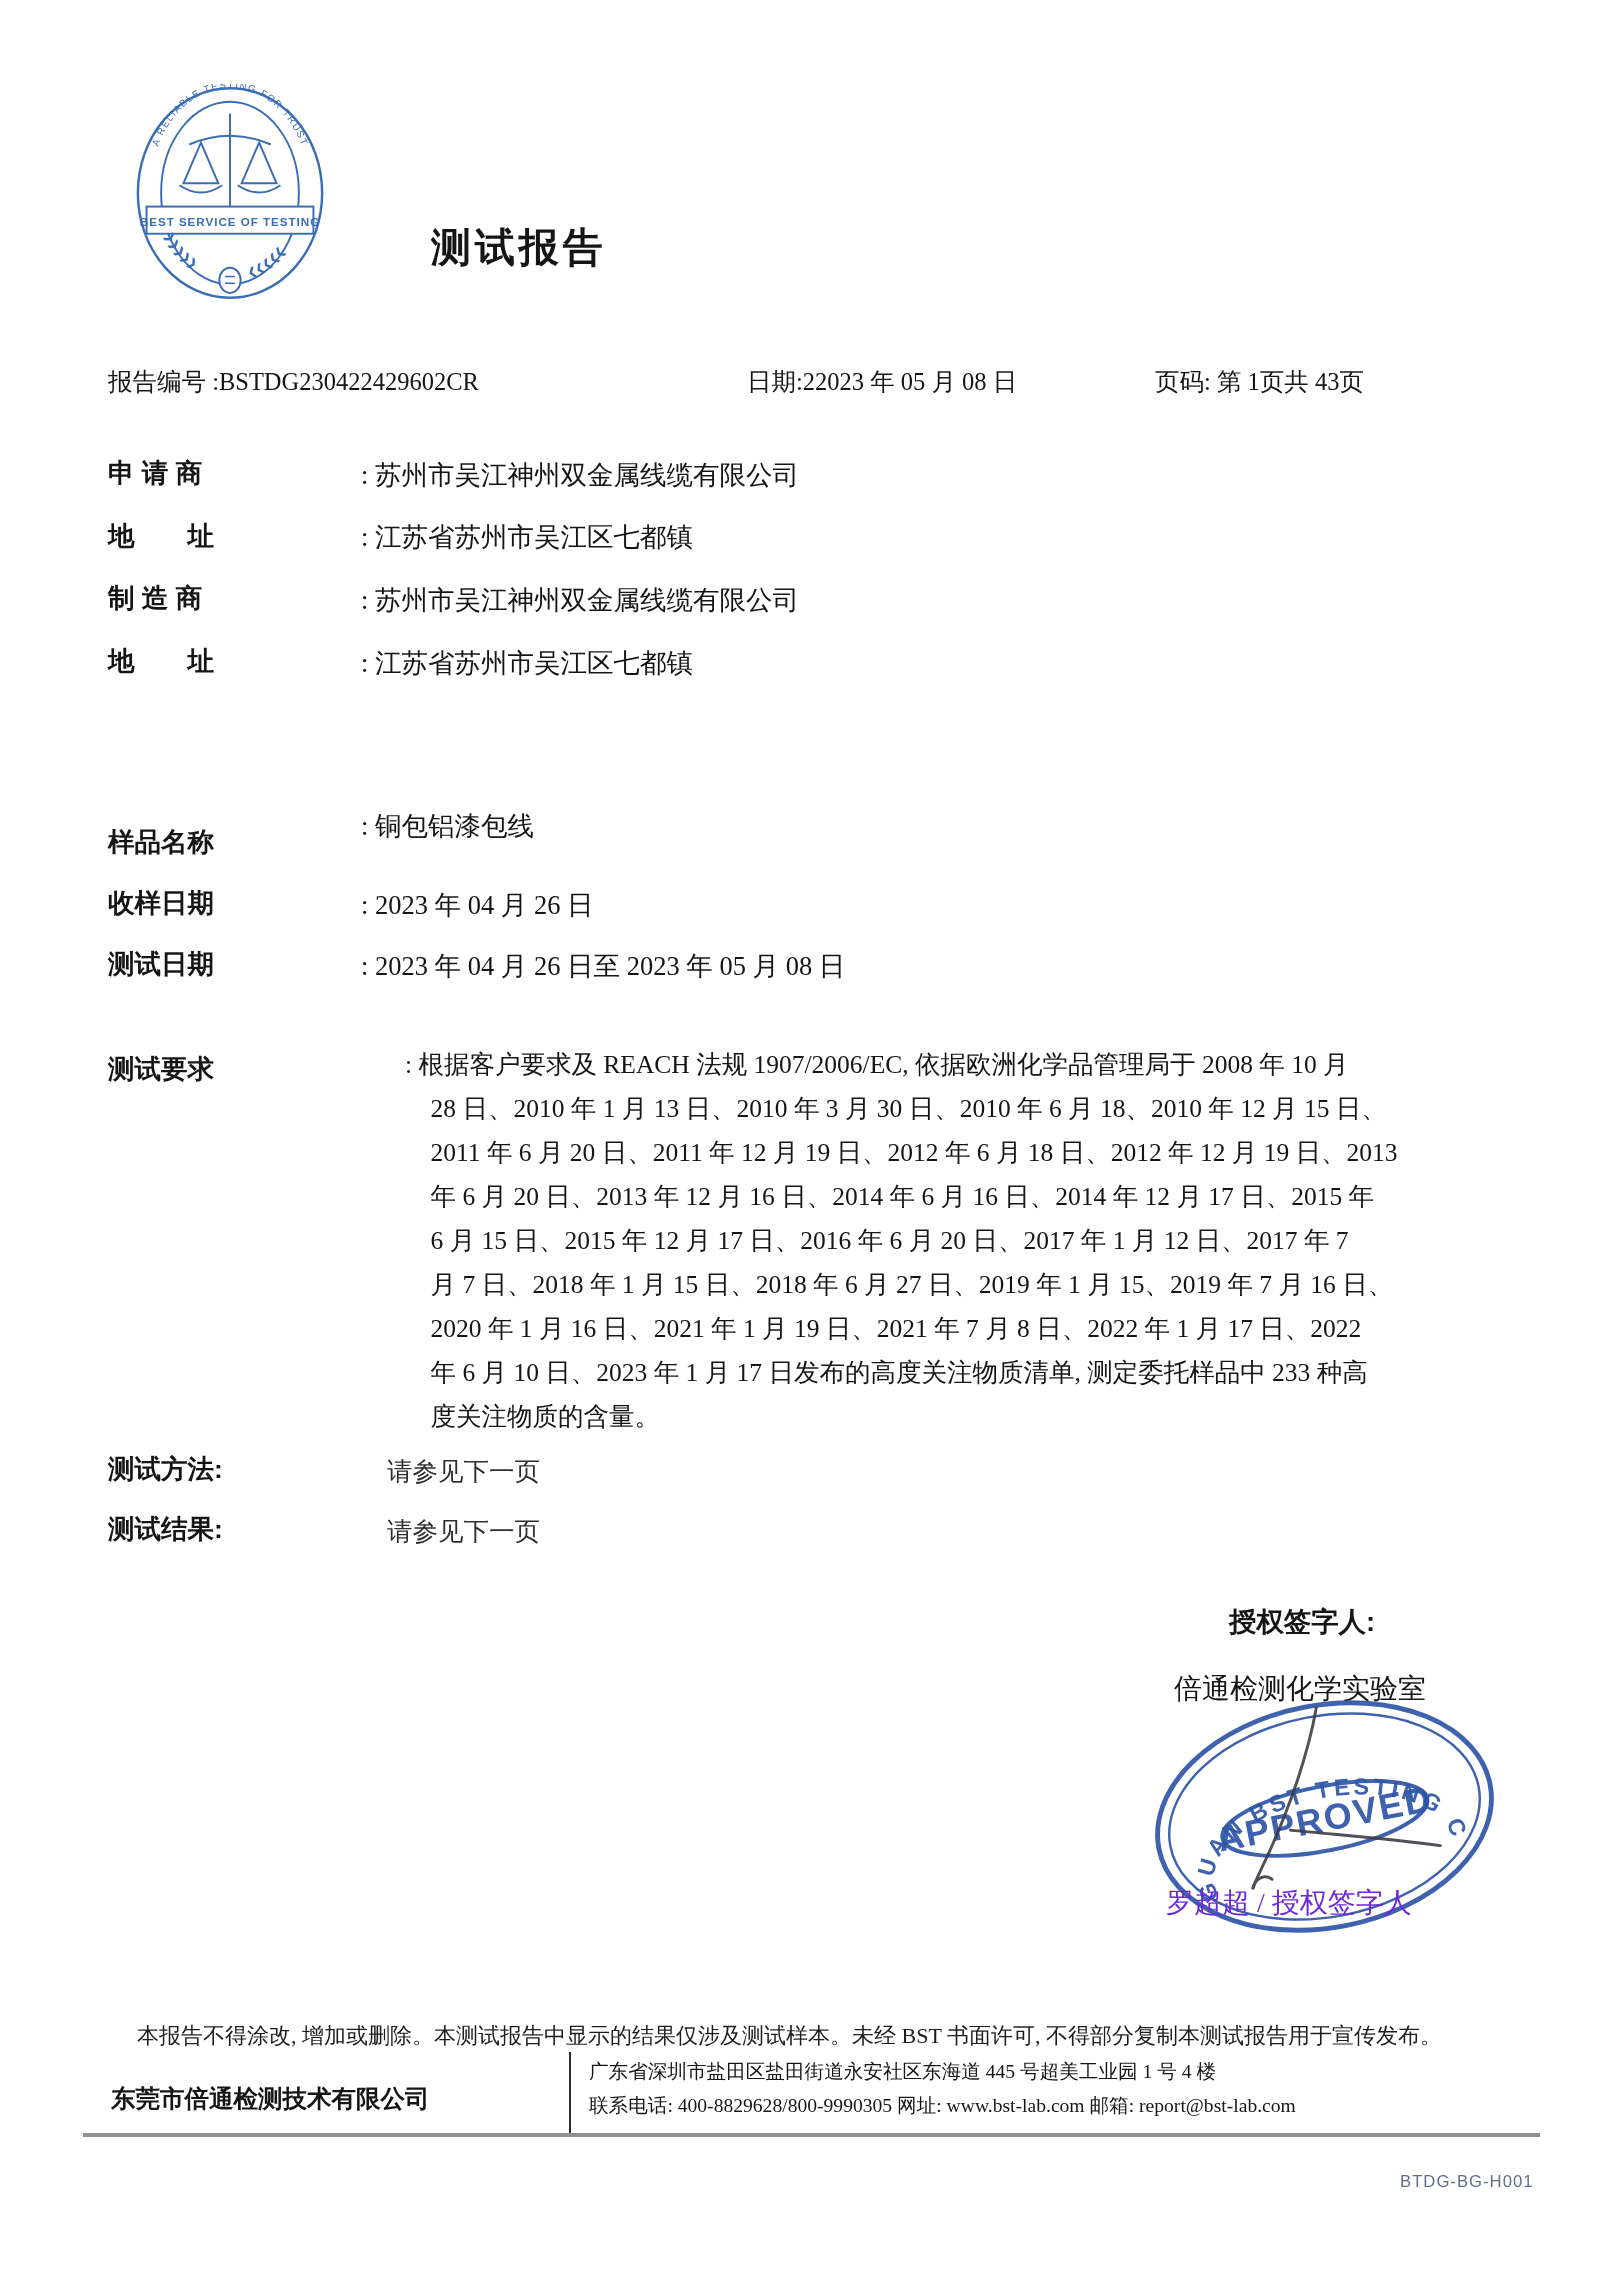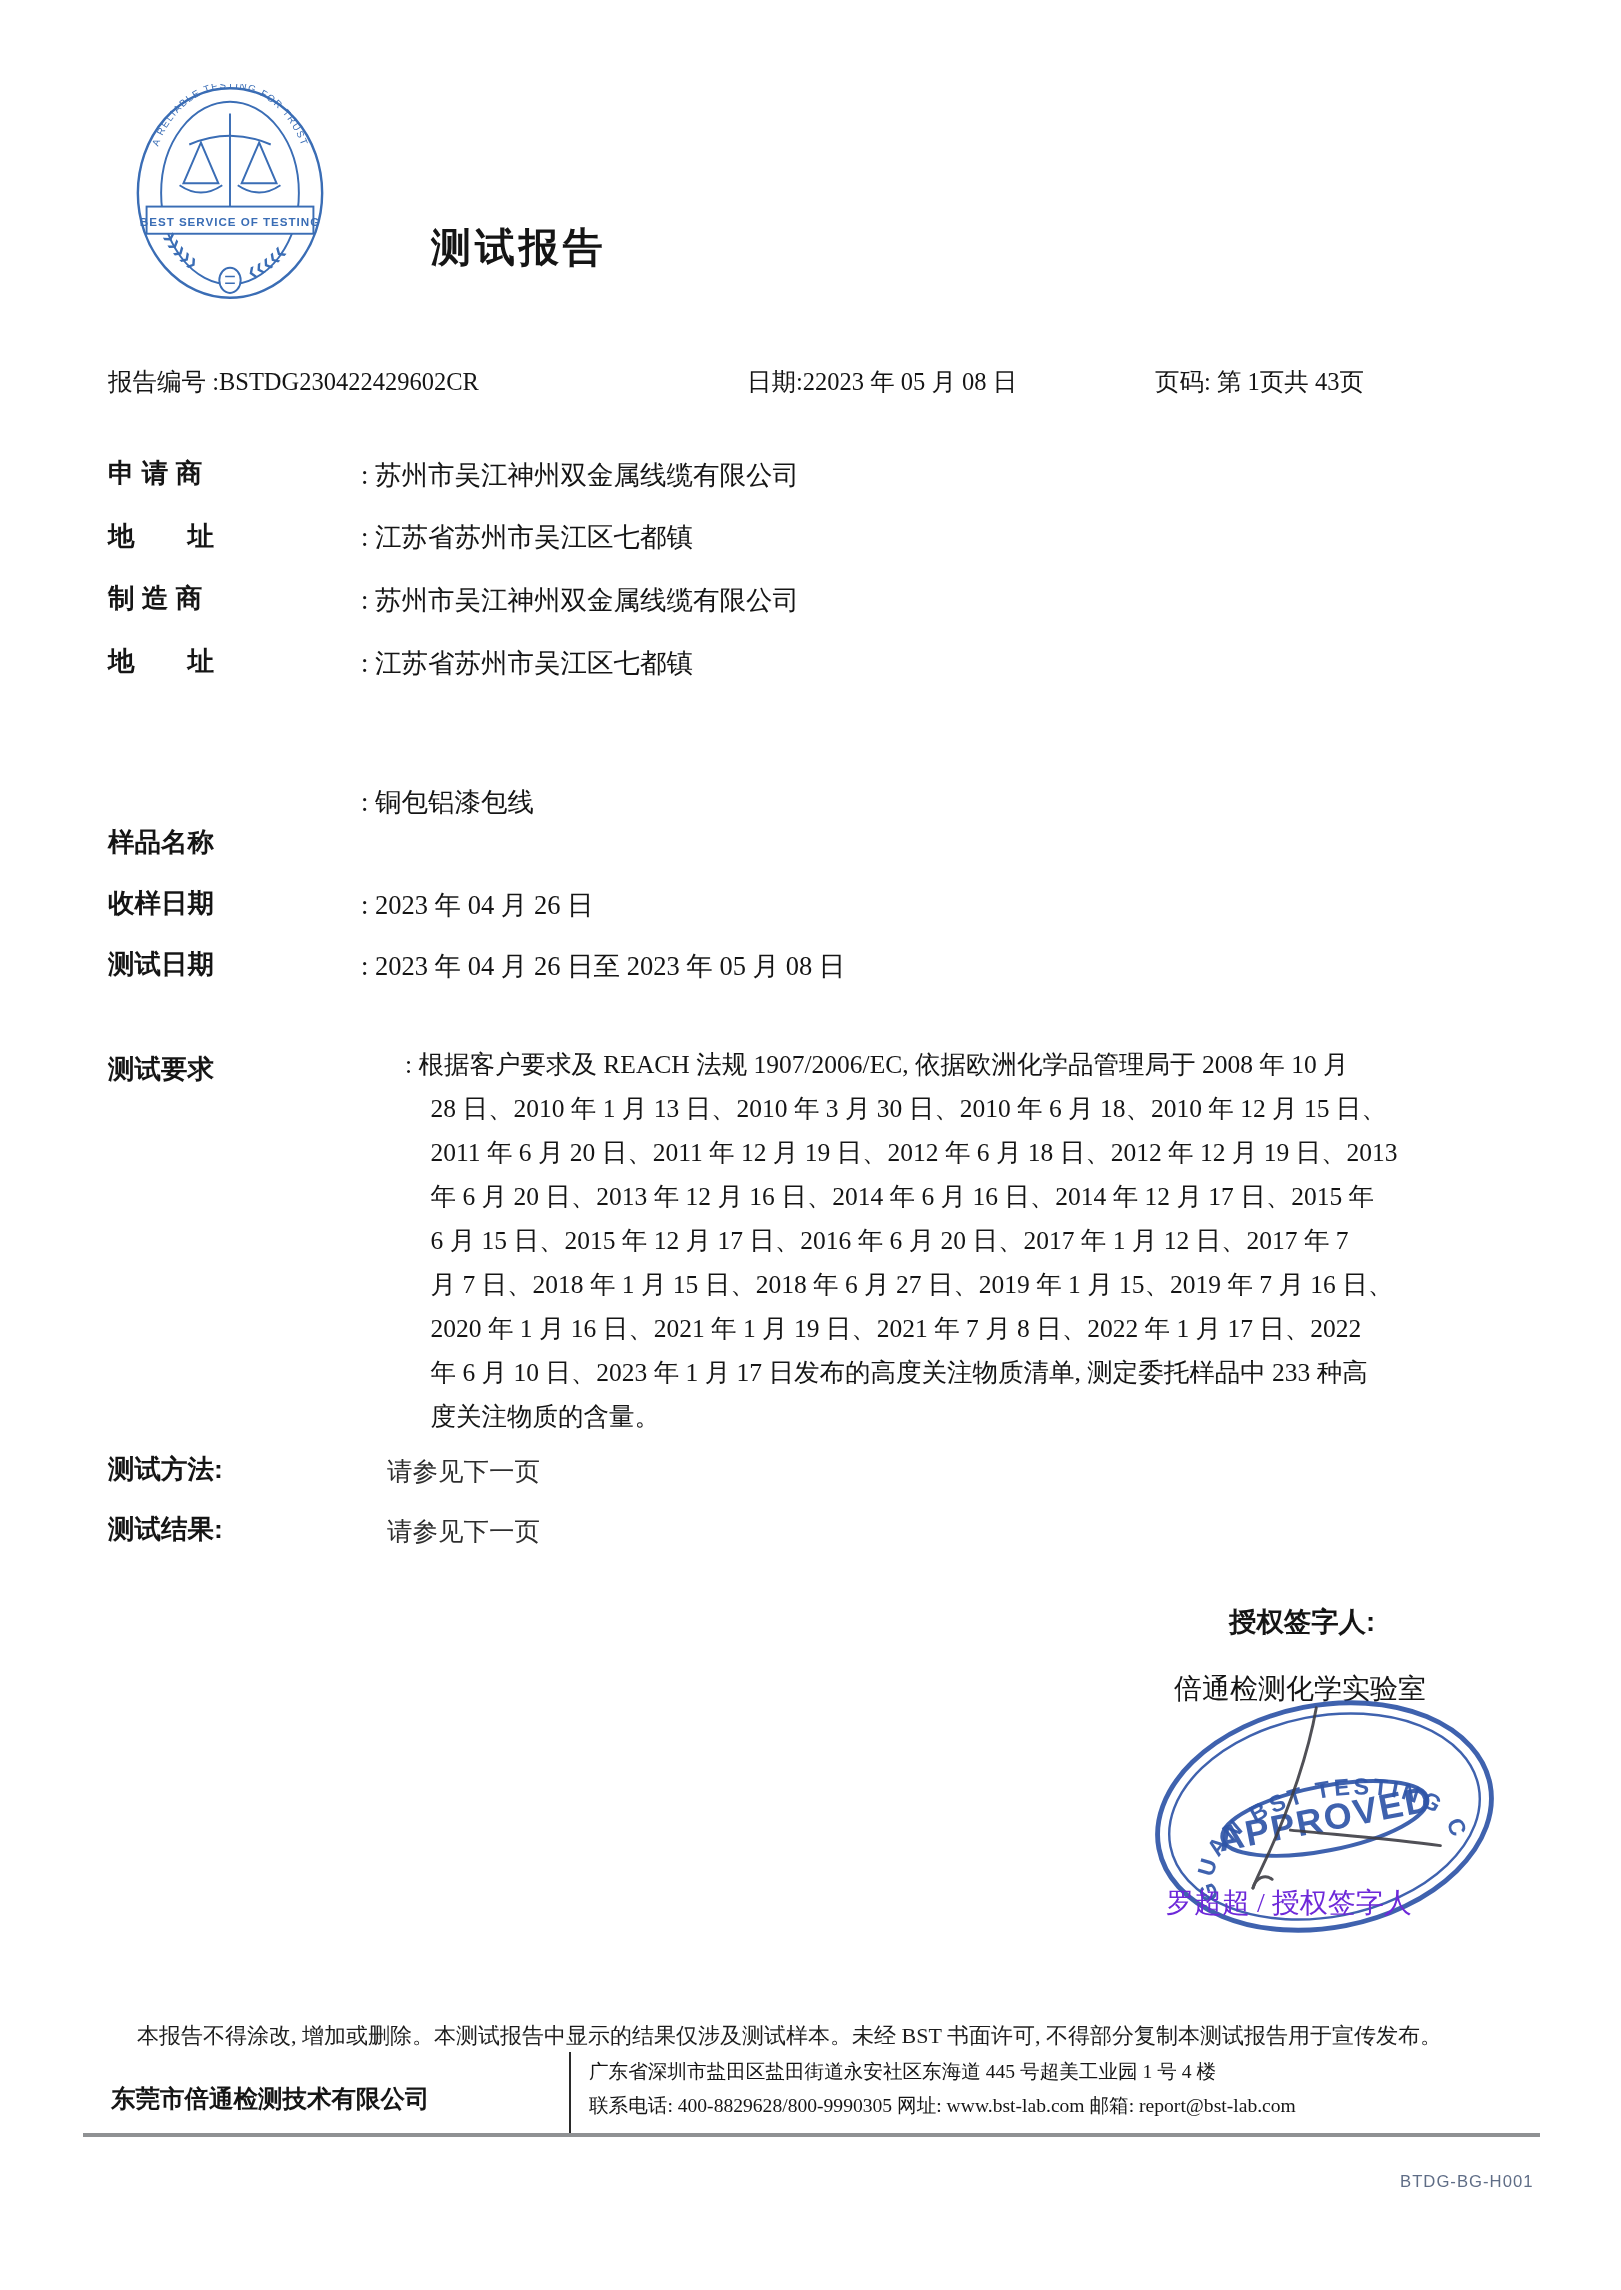--- a/index.html
+++ b/index.html
@@ -85,21 +85,21 @@
   <div class="abs fvalue" style="left:361px;top:519px;">: 江苏省苏州市吴江区七都镇</div>
 
   <div class="abs flabel" style="left:108px;top:580px;">制 造 商</div>
   <div class="abs fvalue" style="left:361px;top:582px;">: 苏州市吴江神州双金属线缆有限公司</div>
 
   <div class="abs flabel" style="left:108px;top:643px;">地　　址</div>
   <div class="abs fvalue" style="left:361px;top:645px;">: 江苏省苏州市吴江区七都镇</div>
 
 
   <div class="abs flabel" style="left:108px;top:824px;">样品名称</div>
-  <div class="abs fvalue" style="left:361px;top:784px;text-align:right;">: 铜包铝漆包线</div>
+  <div class="abs fvalue" style="left:361px;top:808px;text-align:right;">: 铜包铝漆包线</div>
 
   <div class="abs flabel" style="left:108px;top:885px;">收样日期</div>
   <div class="abs fvalue" style="left:361px;top:887px;">: 2023 年 04 月 26 日</div>
 
   <div class="abs flabel" style="left:108px;top:946px;">测试日期</div>
   <div class="abs fvalue" style="left:361px;top:948px;">: 2023 年 04 月 26 日至 2023 年 05 月 08 日</div>
 
   <div class="abs req-label" style="left:108px;top:1051px;">测试要求</div>
   <div class="abs req-text" style="left:361px;top:1043px;margin-left:44px;">: 根据客户要求及 REACH 法规 1907/2006/EC, 依据欧洲化学品管理局于 2008 年 10 月
 28 日、2010 年 1 月 13 日、2010 年 3 月 30 日、2010 年 6 月 18、2010 年 12 月 15 日、

